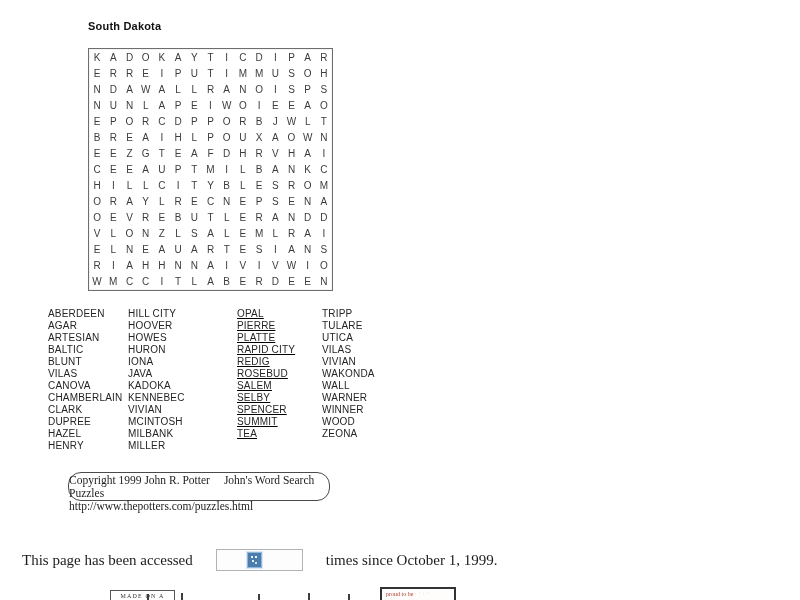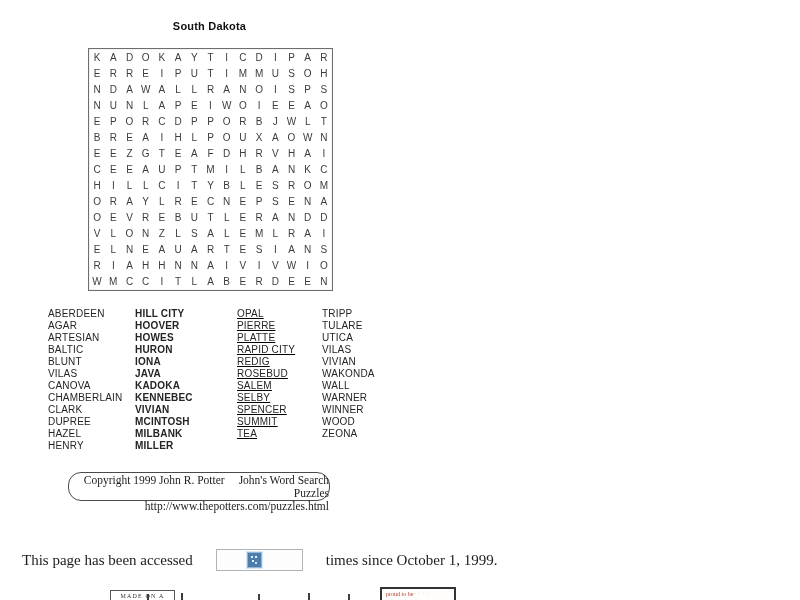--- a/index.html
+++ b/index.html
@@ -1,41 +1,41 @@
 <!DOCTYPE html>
 <html><head>
 <meta charset="utf-8">
 <style>
   html,body{margin:0;padding:0;background:#fff;}
   #page{position:relative;width:800px;height:600px;background:#ffffff;overflow:hidden;
         font-family:"Liberation Sans",sans-serif;}
 
   
-  .puzzle-title{position:absolute;left:88px;top:20px;width:243px;text-align:center;
+  .puzzle-title{position:absolute;left:88px;top:20px;width:243px;
     font-size:11px;font-weight:bold;color:#111;letter-spacing:0.2px;}
 
   
   .grid-box{position:absolute;left:88px;top:48px;width:243px;height:241px;
     border:1px solid #6e6e6e;box-shadow:inset 0 0 0 1px #f4f4f4;
     display:grid;grid-template-columns:repeat(15,1fr);grid-template-rows:repeat(15,1fr);}
   .cell{display:flex;align-items:center;justify-content:center;
     font-size:10px;color:#3c3c3c;}
 
   
   .word-list{position:absolute;left:48px;top:308px;width:340px;height:140px;}
   .word-col{position:absolute;top:0;}
   .word-col.c0{left:0;}
-  .word-col.c1{left:87px;font-weight:bold;}
+  .word-col.c1{left:80px;}
   .word-col.c2{left:189px;text-decoration:underline;}
   .word-col.c3{left:274px;}
   .word{font-size:10px;line-height:12px;color:#242424;letter-spacing:0.2px;white-space:nowrap;}
 
   
   .copyright-box{position:absolute;left:68px;top:472px;width:262px;height:29px;
-    border:1px solid #4a4a4a;border-radius:13px;text-align:right;
+    border:1px solid #4a4a4a;border-radius:13px;text-align:left;
     font-family:"Liberation Serif",serif;font-size:11.5px;line-height:13px;color:#1c1c1c;
     padding-top:1px;box-sizing:border-box;}
   .copyright-box .gap{display:inline-block;width:14px;}
 
   
   .counter-line{position:absolute;left:22px;top:549px;display:flex;align-items:center;
     font-family:"Liberation Serif",serif;font-size:15px;color:#1c1c1c;gap:16px;}
   .counter-frame{width:85px;height:20px;border:1px solid #b3b3b3;background:#fdfdfd;
     margin:0 7px;display:flex;align-items:center;justify-content:center;}
   .broken-img-icon{width:13px;height:14px;background:#4d7dad;border:1px solid #8fb7da;

